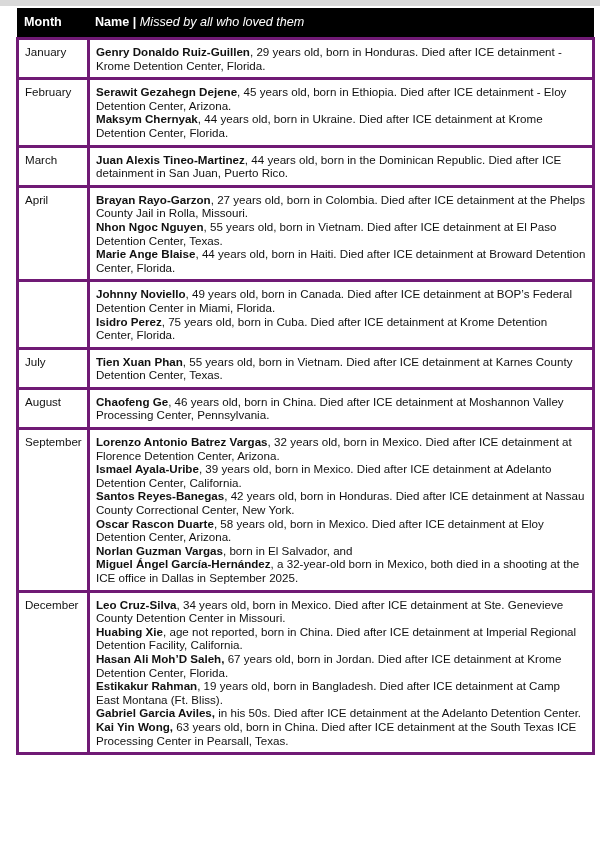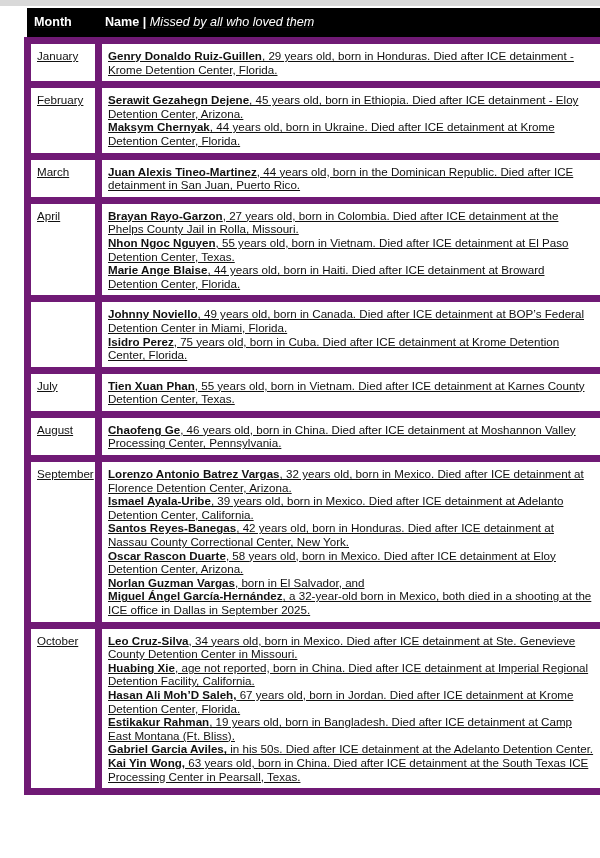--- a/index.html
+++ b/index.html
@@ -16,24 +16,23 @@
       color: #111111;
     }
     .top-strip {
       position: absolute;
       left: 0; top: 0;
       width: 600px; height: 6px;
       background: #d9d9d9;
     }
     .page {
       position: absolute;
-      left: 24px;
+      left: 16px;
       top: 8px;
       width: 576px;
-      text-decoration: underline;
     }
     table.deaths {
       border-collapse: collapse;
       width: 576px;
       table-layout: fixed;
       font-size: 11.6px;
       line-height: 13.6px;
     }
     table.deaths col.c-month { width: 71px; }
     table.deaths col.c-name { width: 505px; }
@@ -46,21 +45,21 @@
       padding: 5px 6px 5px 6px;
       height: 18px;
       border: 1px solid #000000;
     }
     table.deaths th .sub {
       font-weight: normal;
       font-style: italic;
       text-align: center;
     }
     table.deaths td {
-      border: 7px solid #701a75;
+      border: 3px solid #701a75;
       vertical-align: top;
       padding: 5px 6px 5px 6px;
       background: #ffffff;
     }
     table.deaths td.month {
       padding-left: 6px;
       padding-right: 2px;
     }
     .entry b { font-weight: bold; }
     tr.page-break td { border-top: 2px solid #ef4444; }
@@ -145,21 +144,21 @@
           <div class="entry"><b>Lorenzo Antonio Batrez Vargas</b><span>, 32 years old, born in Mexico. Died after ICE detainment at Florence Detention Center, Arizona.</span></div>
           <div class="entry"><b>Ismael Ayala-Uribe</b><span>, 39 years old, born in Mexico. Died after ICE detainment at Adelanto Detention Center, California.</span></div>
           <div class="entry"><b>Santos Reyes-Banegas</b><span>, 42 years old, born in Honduras. Died after ICE detainment at Nassau County Correctional Center, New York.</span></div>
           <div class="entry"><b>Oscar Rascon Duarte</b><span>, 58 years old, born in Mexico. Died after ICE detainment at Eloy Detention Center, Arizona.</span></div>
           <div class="entry"><b>Norlan Guzman Vargas</b><span>, born in El Salvador, and</span></div>
           <div class="entry"><b>Miguel Ángel García-Hernández</b><span>, a 32-year-old born in Mexico, both died in a shooting at the ICE office in Dallas in September 2025.</span></div>
         </td>
       </tr>
 
       <tr>
-        <td class="month">October</td>
+        <td class="month">December</td>
         <td>
           <div class="entry"><b>Leo Cruz-Silva</b><span>, 34 years old, born in Mexico. Died after ICE detainment at Ste. Genevieve County Detention Center in Missouri.</span></div>
           <div class="entry"><b>Huabing Xie</b><span>, age not reported, born in China. Died after ICE detainment at Imperial Regional Detention Facility, California.</span></div>
           <div class="entry"><b>Hasan Ali Moh’D Saleh,</b><span> 67 years old, born in Jordan. Died after ICE detainment at Krome Detention Center, Florida.</span></div>
           <div class="entry"><b>Estikakur Rahman</b><span>, 19 years old, born in Bangladesh. Died after ICE detainment at Camp East Montana (Ft. Bliss).</span></div>
           <div class="entry"><b>Gabriel Garcia Aviles,</b><span> in his 50s. Died after ICE detainment at the Adelanto Detention Center.</span></div>
           <div class="entry"><b>Kai Yin Wong,</b><span> 63 years old, born in China. Died after ICE detainment at the South Texas ICE Processing Center in Pearsall, Texas.</span></div>
         </td>
       </tr>
     </tbody>

